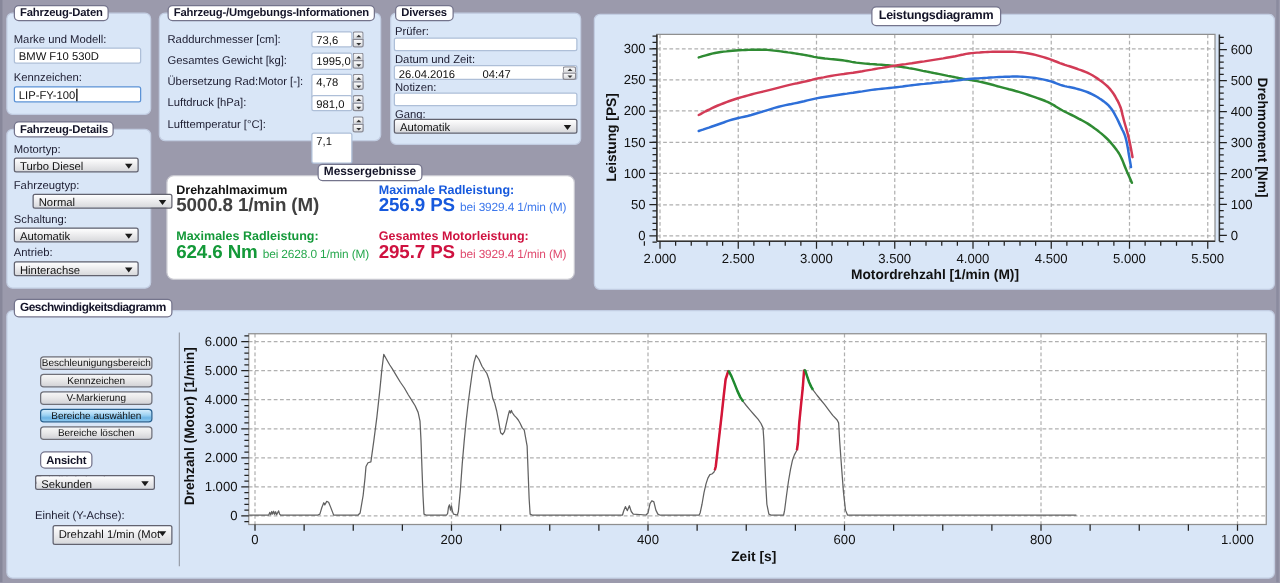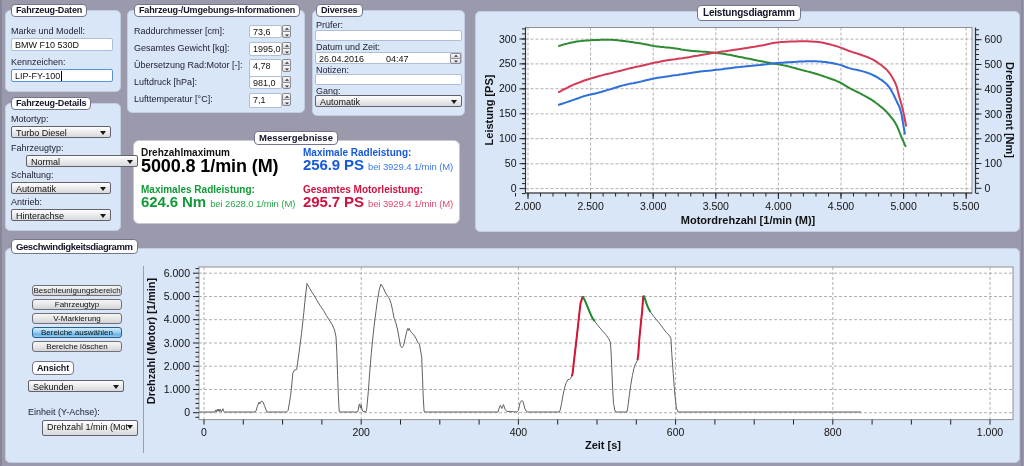--- a/index.html
+++ b/index.html
@@ -71,50 +71,50 @@
     <div class="up"></div>
     <div class="dn"></div>
   </div>
 <div class="flabel" style="left:134px;top:77px">Luftdruck [hPa]:</div>
 <div class="tinput" style="left:249px;top:76px;width:33px;height:13px;font-size:9px">981,0</div>
 <div class="spinbtns" style="left:282px;top:76px;height:13px">
     <div class="up"></div>
     <div class="dn"></div>
   </div>
 <div class="flabel" style="left:134px;top:94px">Lufttemperatur [°C]:</div>
-<div class="tinput" style="left:249px;top:93px;width:33px;height:15px;font-size:9px">7,1</div>
+<div class="tinput" style="left:249px;top:106px;width:33px;height:25px;font-size:9px">7,1</div>
 <div class="spinbtns" style="left:282px;top:93px;height:13px">
     <div class="up"></div>
     <div class="dn"></div>
   </div>
 
 <div class="flabel" style="left:316px;top:20px">Prüfer:</div>
 <div class="tinput" style="left:315px;top:30px;width:147px;height:11px"></div>
 <div class="flabel" style="left:316px;top:42px">Datum und Zeit:</div>
 <div class="tinput" style="left:315px;top:52px;width:147px;height:12px">26.04.2016<span style="margin-left:22px">04:47</span></div>
 <div class="spinbtns" style="left:450px;top:53px;height:11px;width:11px">
     <div class="up"></div>
     <div class="dn"></div>
   </div>
 <div class="flabel" style="left:316px;top:65px">Notizen:</div>
 <div class="tinput" style="left:315px;top:74px;width:147px;height:11px"></div>
 <div class="flabel" style="left:316px;top:86px">Gang:</div>
 <div class="dd" style="left:315px;top:95px;width:147px;height:11.5px">Automatik</div>
 
 <div style="position:absolute;left:141px;top:147px;font-size:10px;font-weight:bold;color:#111">Drehzahlmaximum</div>
-<div style="position:absolute;left:141px;top:156px;font-size:18px;letter-spacing:-0.1px;font-weight:bold;color:#000000">5000.8 1/min (M)</div>
+<div style="position:absolute;left:141px;top:156px;font-size:15px;letter-spacing:-0.1px;font-weight:bold;color:#404040">5000.8 1/min (M)</div>
 <div style="position:absolute;left:303px;top:147px;font-size:10px;font-weight:bold;color:#1659dd">Maximale Radleistung:</div>
 <div style="position:absolute;left:303px;top:156px;font-size:15px;letter-spacing:-0.1px;font-weight:bold;color:#1659dd">256.9 PS <span style="font-size:9.5px;font-weight:normal;color:#3d78ec">bei 3929.4 1/min (M)</span></div>
 <div style="position:absolute;left:141px;top:184px;font-size:10px;font-weight:bold;color:#149939">Maximales Radleistung:</div>
 <div style="position:absolute;left:141px;top:193px;font-size:15px;letter-spacing:-0.1px;font-weight:bold;color:#149939">624.6 Nm <span style="font-size:9.5px;font-weight:normal;color:#27a84e">bei 2628.0 1/min (M)</span></div>
 <div style="position:absolute;left:303px;top:184px;font-size:10px;font-weight:bold;color:#cf1240">Gesamtes Motorleistung:</div>
 <div style="position:absolute;left:303px;top:193px;font-size:15px;letter-spacing:-0.1px;font-weight:bold;color:#cf1240">295.7 PS <span style="font-size:9.5px;font-weight:normal;color:#e04a6e">bei 3929.4 1/min (M)</span></div>
 
 <div class="btn" style="top:285px">Beschleunigungsbereich</div>
-<div class="btn" style="top:299px">Fahrzeugtyp</div>
+<div class="btn" style="top:299px">Kennzeichen</div>
 <div class="btn" style="top:313px">V-Markierung</div>
 <div class="btn btnblue" style="top:327px">Bereiche auswählen</div>
 <div class="btn" style="top:341px">Bereiche löschen</div>
 <div class="flabel" style="left:28px;top:379px">Zeit (X-Achse):</div>
 <div class="dd" style="left:28px;top:380px;width:96px;height:12px">Sekunden</div>
 <div class="flabel" style="left:28px;top:407px">Einheit (Y-Achse):</div>
 <div class="dd" style="left:42px;top:420px;width:96px;height:16px">Drehzahl 1/min (Mot</div>
 
 <svg width="543" height="221" viewBox="0 0 543 221" style="position:absolute;left:475px;top:11px" font-family="Liberation Sans, sans-serif">
     <rect x="50.5" y="16.5" width="446.5" height="165.5" fill="#ffffff"></rect>

